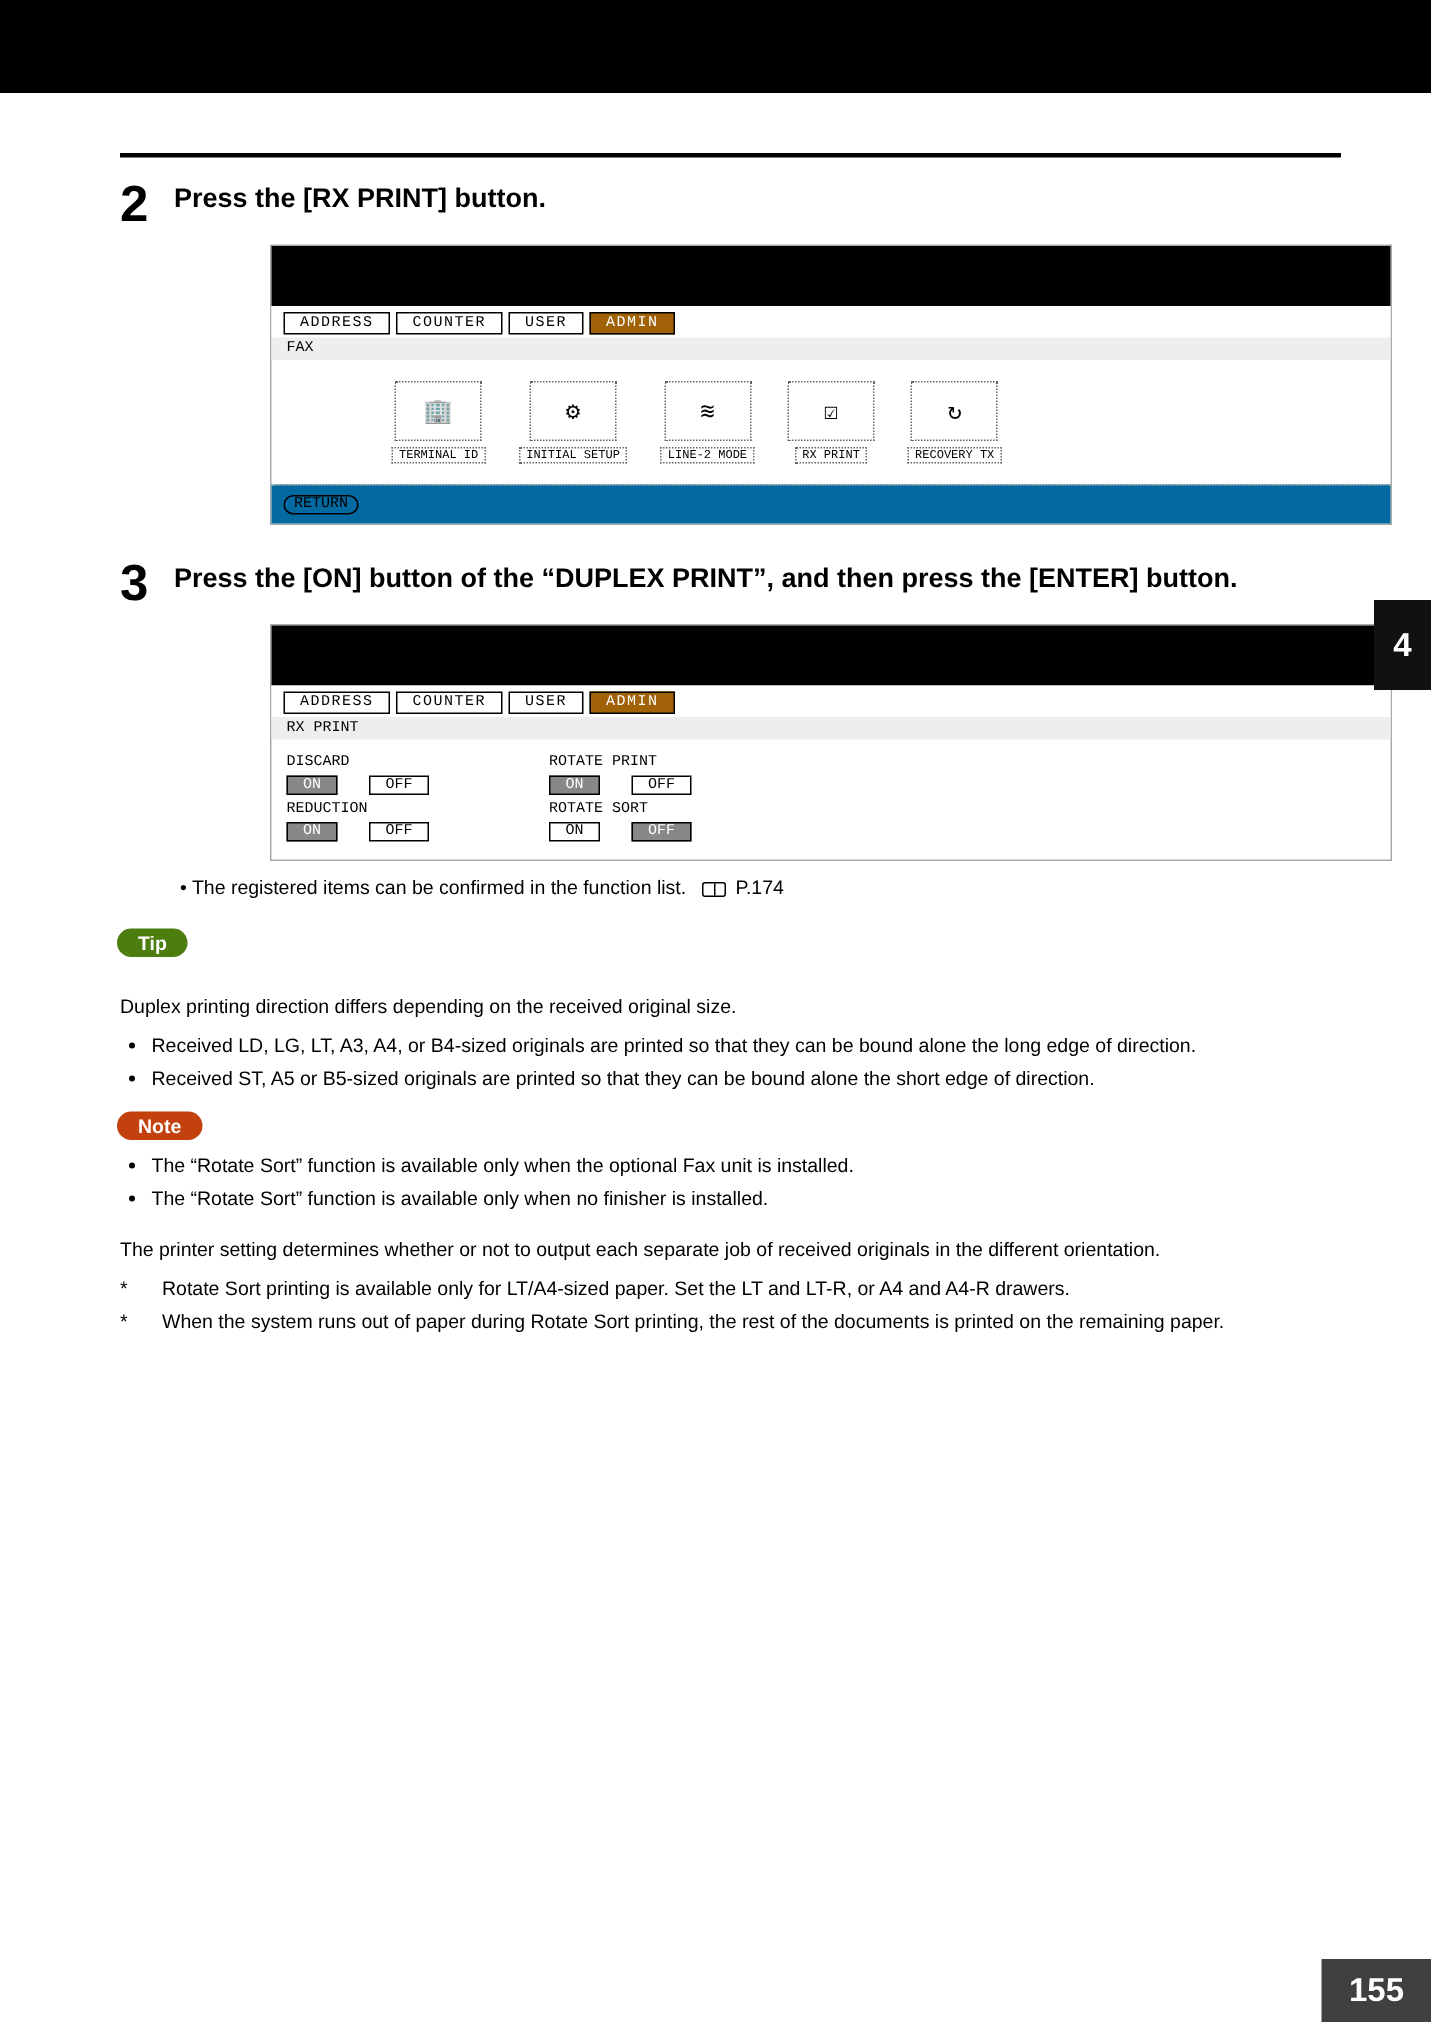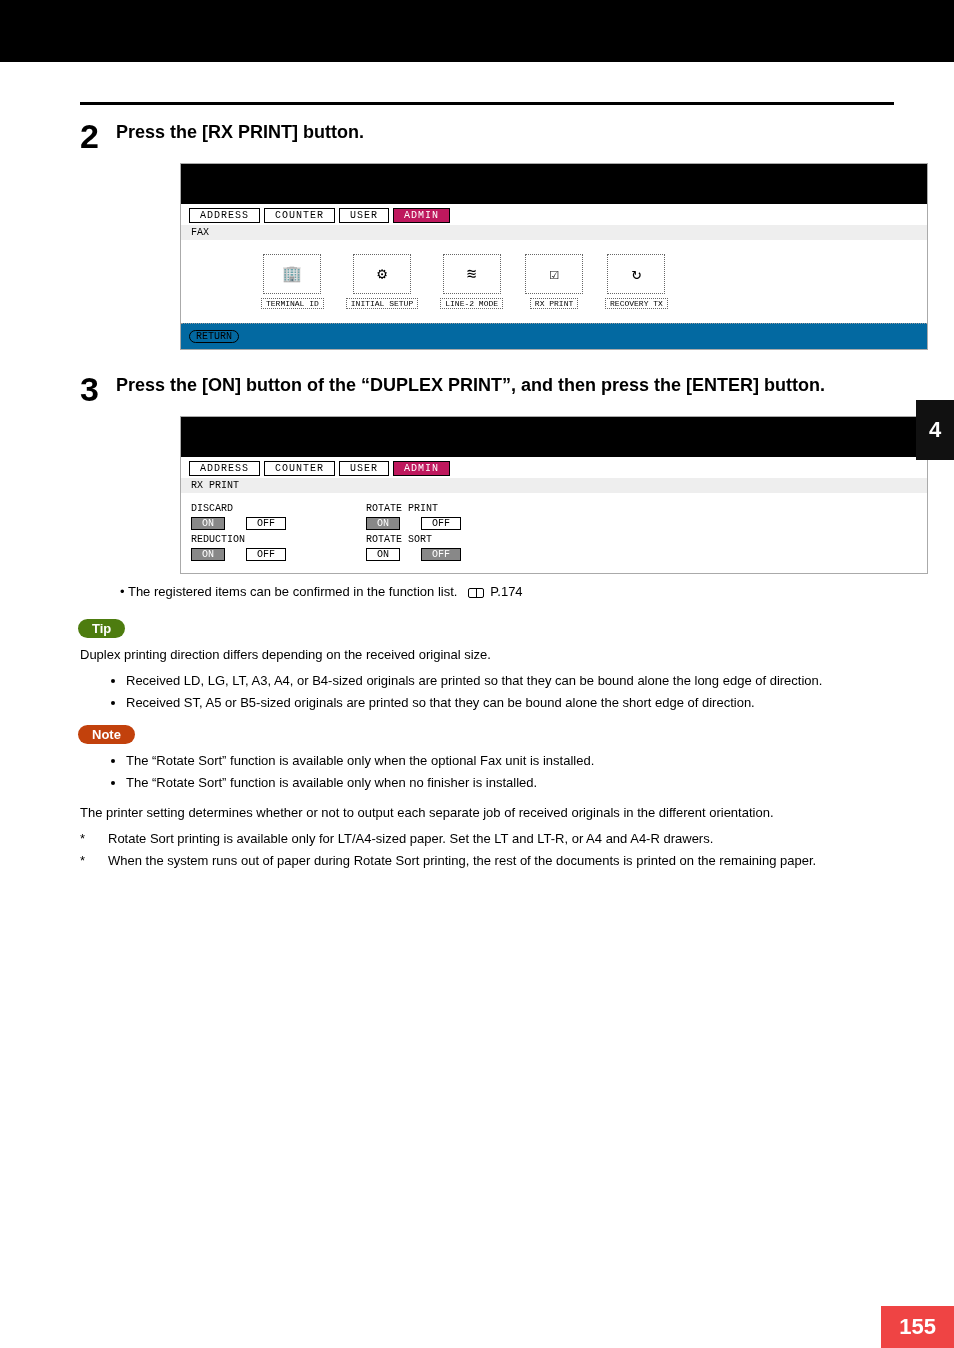--- a/index.html
+++ b/index.html
@@ -59,21 +59,21 @@
     padding: 4px 8px 2px 8px;
     background: #fff;
   }
   .ui-tab {
     border: 1px solid #000;
     padding: 1px 10px;
     font-size: 10px;
     letter-spacing: 1px;
   }
   .ui-tab.active {
-    background: #be185d;
+    background: #a16207;
     color: #fff;
   }
   .ui-sublabel {
     padding: 2px 10px;
     background: #eee;
     font-size: 10px;
   }
   .ui-icons-row {
     display: flex;
     gap: 22px;
@@ -171,25 +171,26 @@
     color: #fff;
     margin-left: -2px;
     margin-bottom: 8px;
   }
   .pill-tip { background: #4d7c0f; }
   .pill-note { background: #c2410c; }
   .body-p {
     font-size: 13px;
     line-height: 1.4;
     margin-bottom: 8px;
+    margin-top: 16px;
   }
   ul.body-list, .body-list-star {
     font-size: 13px;
     line-height: 1.4;
-    margin-left: 46px;
+    margin-left: 21px;
     margin-bottom: 12px;
   }
   ul.body-list li { margin-bottom: 4px; }
   .body-list-star { list-style: none; margin-left: 0; }
   .body-list-star li { display: flex; gap: 14px; margin-bottom: 4px; }
   .body-list-star li .star { width: 14px; }
   .subheading {
     font-size: 20px;
     font-weight: 700;
     border-bottom: 1px solid #000;
@@ -208,21 +209,21 @@
     font-size: 22px;
     font-weight: 700;
     display: flex;
     align-items: center;
     justify-content: center;
   }
   .page-num {
     position: absolute;
     right: 0;
     bottom: 0;
-    background: #ef4444;
+    background: #404040;
     color: #fff;
     font-size: 22px;
     font-weight: 700;
     padding: 8px 18px;
   }
   .spacer-lg { height: 22px; }
 </style>
 </head>
 <body>
 

